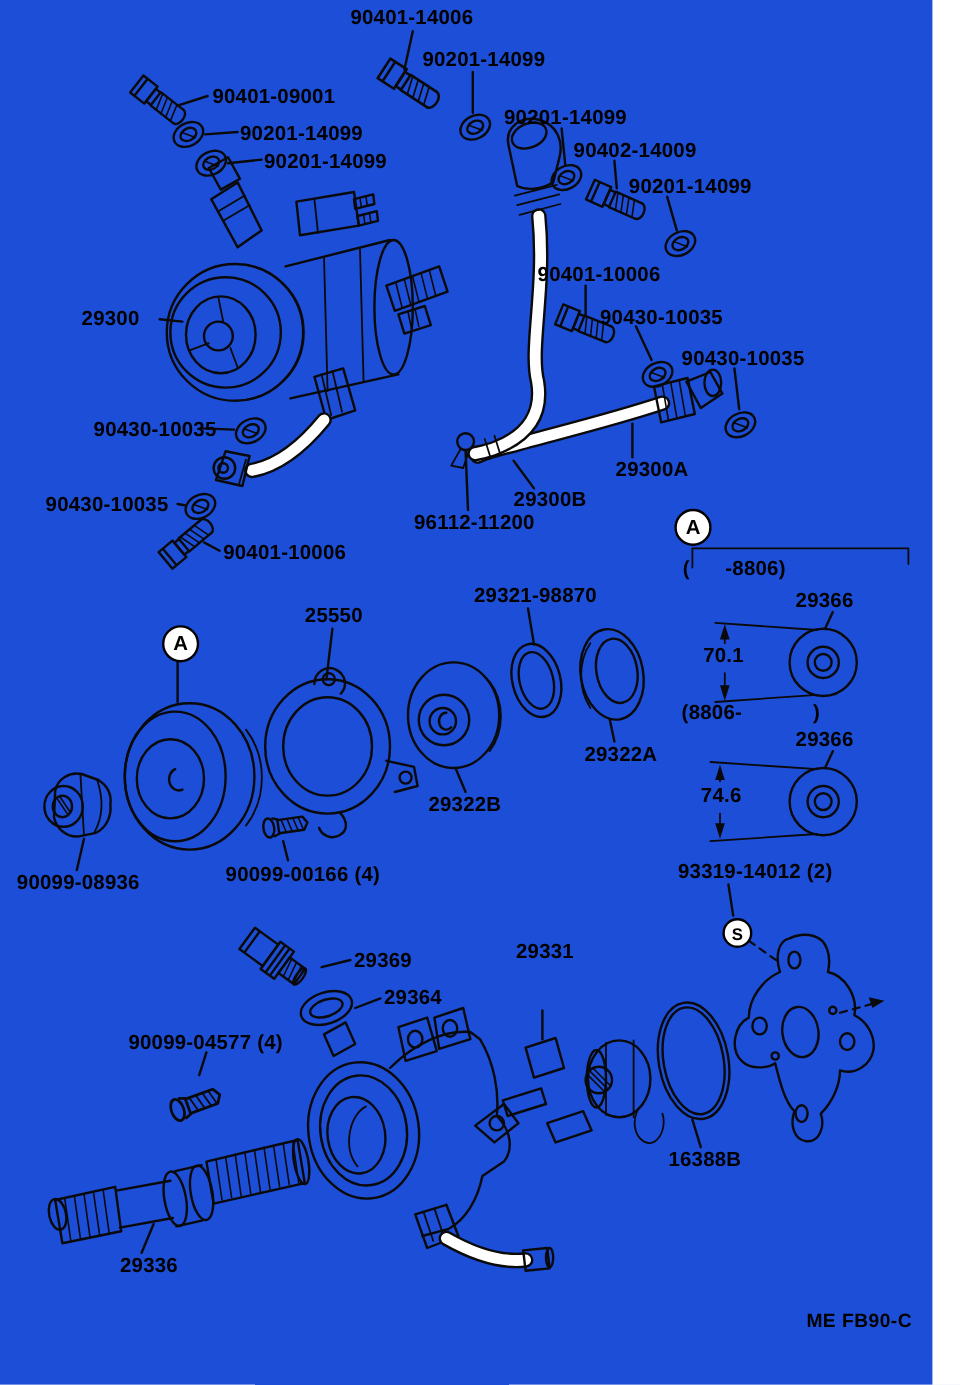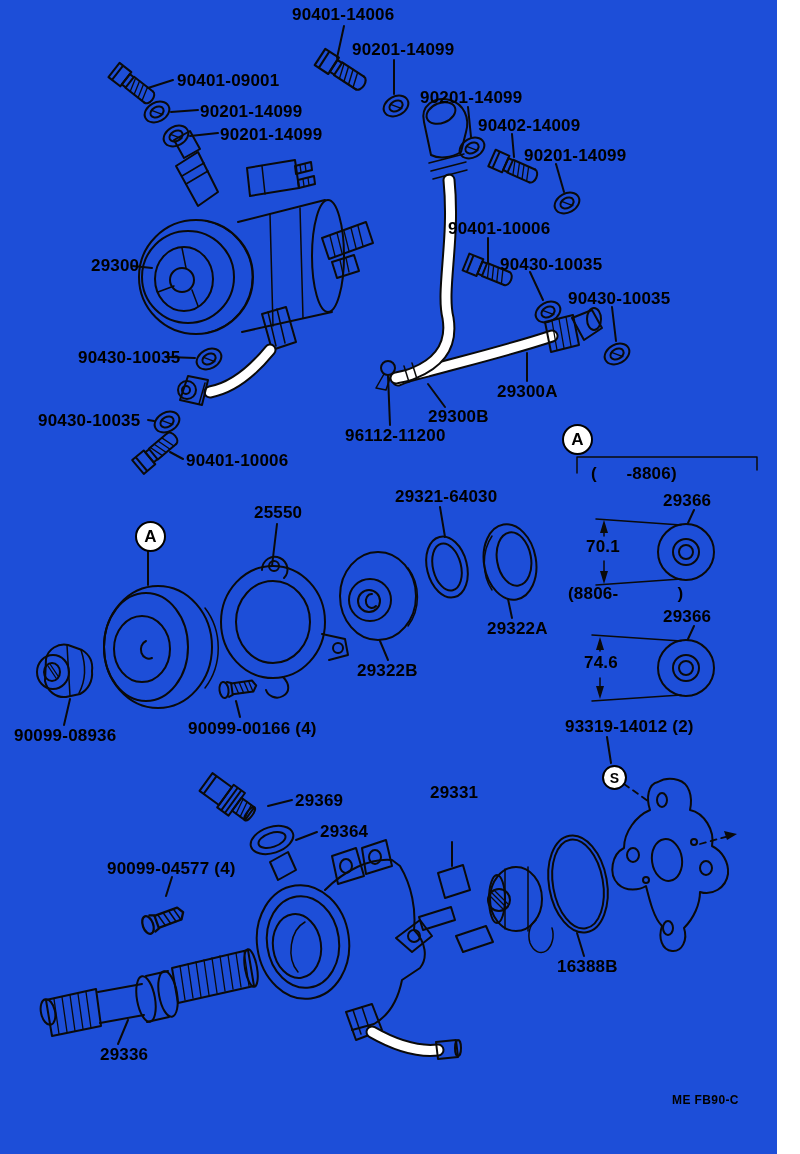--- a/index.html
+++ b/index.html
@@ -9,21 +9,21 @@
   .art path,.art ellipse,.art circle,.art line,.art polygon,.art rect{
     fill:none;stroke:#0a0a0a;stroke-width:2;stroke-linecap:round;stroke-linejoin:round;}
   .art .hatch{stroke-width:1.3;}
   .art .thin{stroke-width:1.5;}
   .art .hose-o{stroke-width:13;}
   .art .hose-i{stroke:#fff;stroke-width:9;}
   .art .fill{fill:#0a0a0a;stroke:none;}
   .art .dash{stroke-dasharray:6 5;stroke-width:1.8;}
   .lbl{position:absolute;color:#000;font-weight:700;font-size:17px;line-height:1.05;
        white-space:pre;letter-spacing:0.2px;}
-  .lbl.sm{font-size:12px;letter-spacing:0.4px;}
+  .lbl.sm{font-size:16px;letter-spacing:0.4px;}
   .callout{position:absolute;border:2.5px solid #000;border-radius:50%;color:#000;
        display:flex;align-items:center;justify-content:center;font-weight:700;background:#fff;}
   .callout.big{width:27px;height:27px;font-size:17px;}
   .callout.small{width:21px;height:21px;font-size:14px;}
 </style>
 </head>
 <body>
 
 <div class="stage">
 
@@ -311,44 +311,44 @@
 <div class="lbl" style="left:352px;top:41px">90201-14099</div>
 <div class="lbl" style="left:177px;top:72px">90401-09001</div>
 <div class="lbl" style="left:200px;top:103px">90201-14099</div>
 <div class="lbl" style="left:220px;top:126px">90201-14099</div>
 <div class="lbl" style="left:420px;top:89px">90201-14099</div>
 <div class="lbl" style="left:478px;top:117px">90402-14009</div>
 <div class="lbl" style="left:524px;top:147px">90201-14099</div>
 <div class="lbl" style="left:448px;top:220px">90401-10006</div>
 <div class="lbl" style="left:500px;top:256px">90430-10035</div>
 <div class="lbl" style="left:568px;top:290px">90430-10035</div>
-<div class="lbl" style="left:91px;top:257px">29300</div>
+<div class="lbl" style="left:68px;top:257px">29300</div>
 <div class="lbl" style="left:78px;top:349px">90430-10035</div>
-<div class="lbl" style="left:497px;top:383px">29300A</div>
+<div class="lbl" style="left:513px;top:383px">29300A</div>
 <div class="lbl" style="left:38px;top:412px">90430-10035</div>
 <div class="lbl" style="left:428px;top:408px">29300B</div>
 <div class="lbl" style="left:345px;top:427px">96112-11200</div>
 <div class="lbl" style="left:186px;top:452px">90401-10006</div>
 <div class="lbl" style="left:254px;top:504px">25550</div>
-<div class="lbl" style="left:395px;top:488px">29321-64030</div>
+<div class="lbl" style="left:395px;top:488px">29321-98870</div>
 <div class="lbl" style="left:487px;top:620px">29322A</div>
 <div class="lbl" style="left:357px;top:662px">29322B</div>
 <div class="lbl" style="left:14px;top:727px">90099-08936</div>
 <div class="lbl" style="left:188px;top:720px">90099-00166 (4)</div>
 <div class="lbl" style="left:295px;top:792px">29369</div>
 <div class="lbl" style="left:320px;top:823px">29364</div>
 <div class="lbl" style="left:430px;top:784px">29331</div>
 <div class="lbl" style="left:107px;top:860px">90099-04577 (4)</div>
 <div class="lbl" style="left:557px;top:958px">16388B</div>
 <div class="lbl" style="left:100px;top:1046px">29336</div>
 <div class="lbl" style="left:663px;top:492px">29366</div>
 <div class="lbl" style="left:663px;top:608px">29366</div>
 <div class="lbl" style="left:565px;top:718px">93319-14012 (2)</div>
 
-<div class="lbl" style="left:591px;top:465px">(      -8806)</div>
+<div class="lbl" style="left:569px;top:465px">(      -8806)</div>
 <div class="lbl" style="left:568px;top:585px">(8806-            )</div>
 <div class="lbl" style="left:586px;top:538px">70.1</div>
 <div class="lbl" style="left:584px;top:654px">74.6</div>
 <div class="lbl sm" style="left:672px;top:1094px">ME FB90-C</div>
 
 <div class="callout big" style="left:562px;top:424px">A</div>
 <div class="callout big" style="left:135px;top:521px">A</div>
 <div class="callout small" style="left:602px;top:765px">S</div>
 
 </div>

